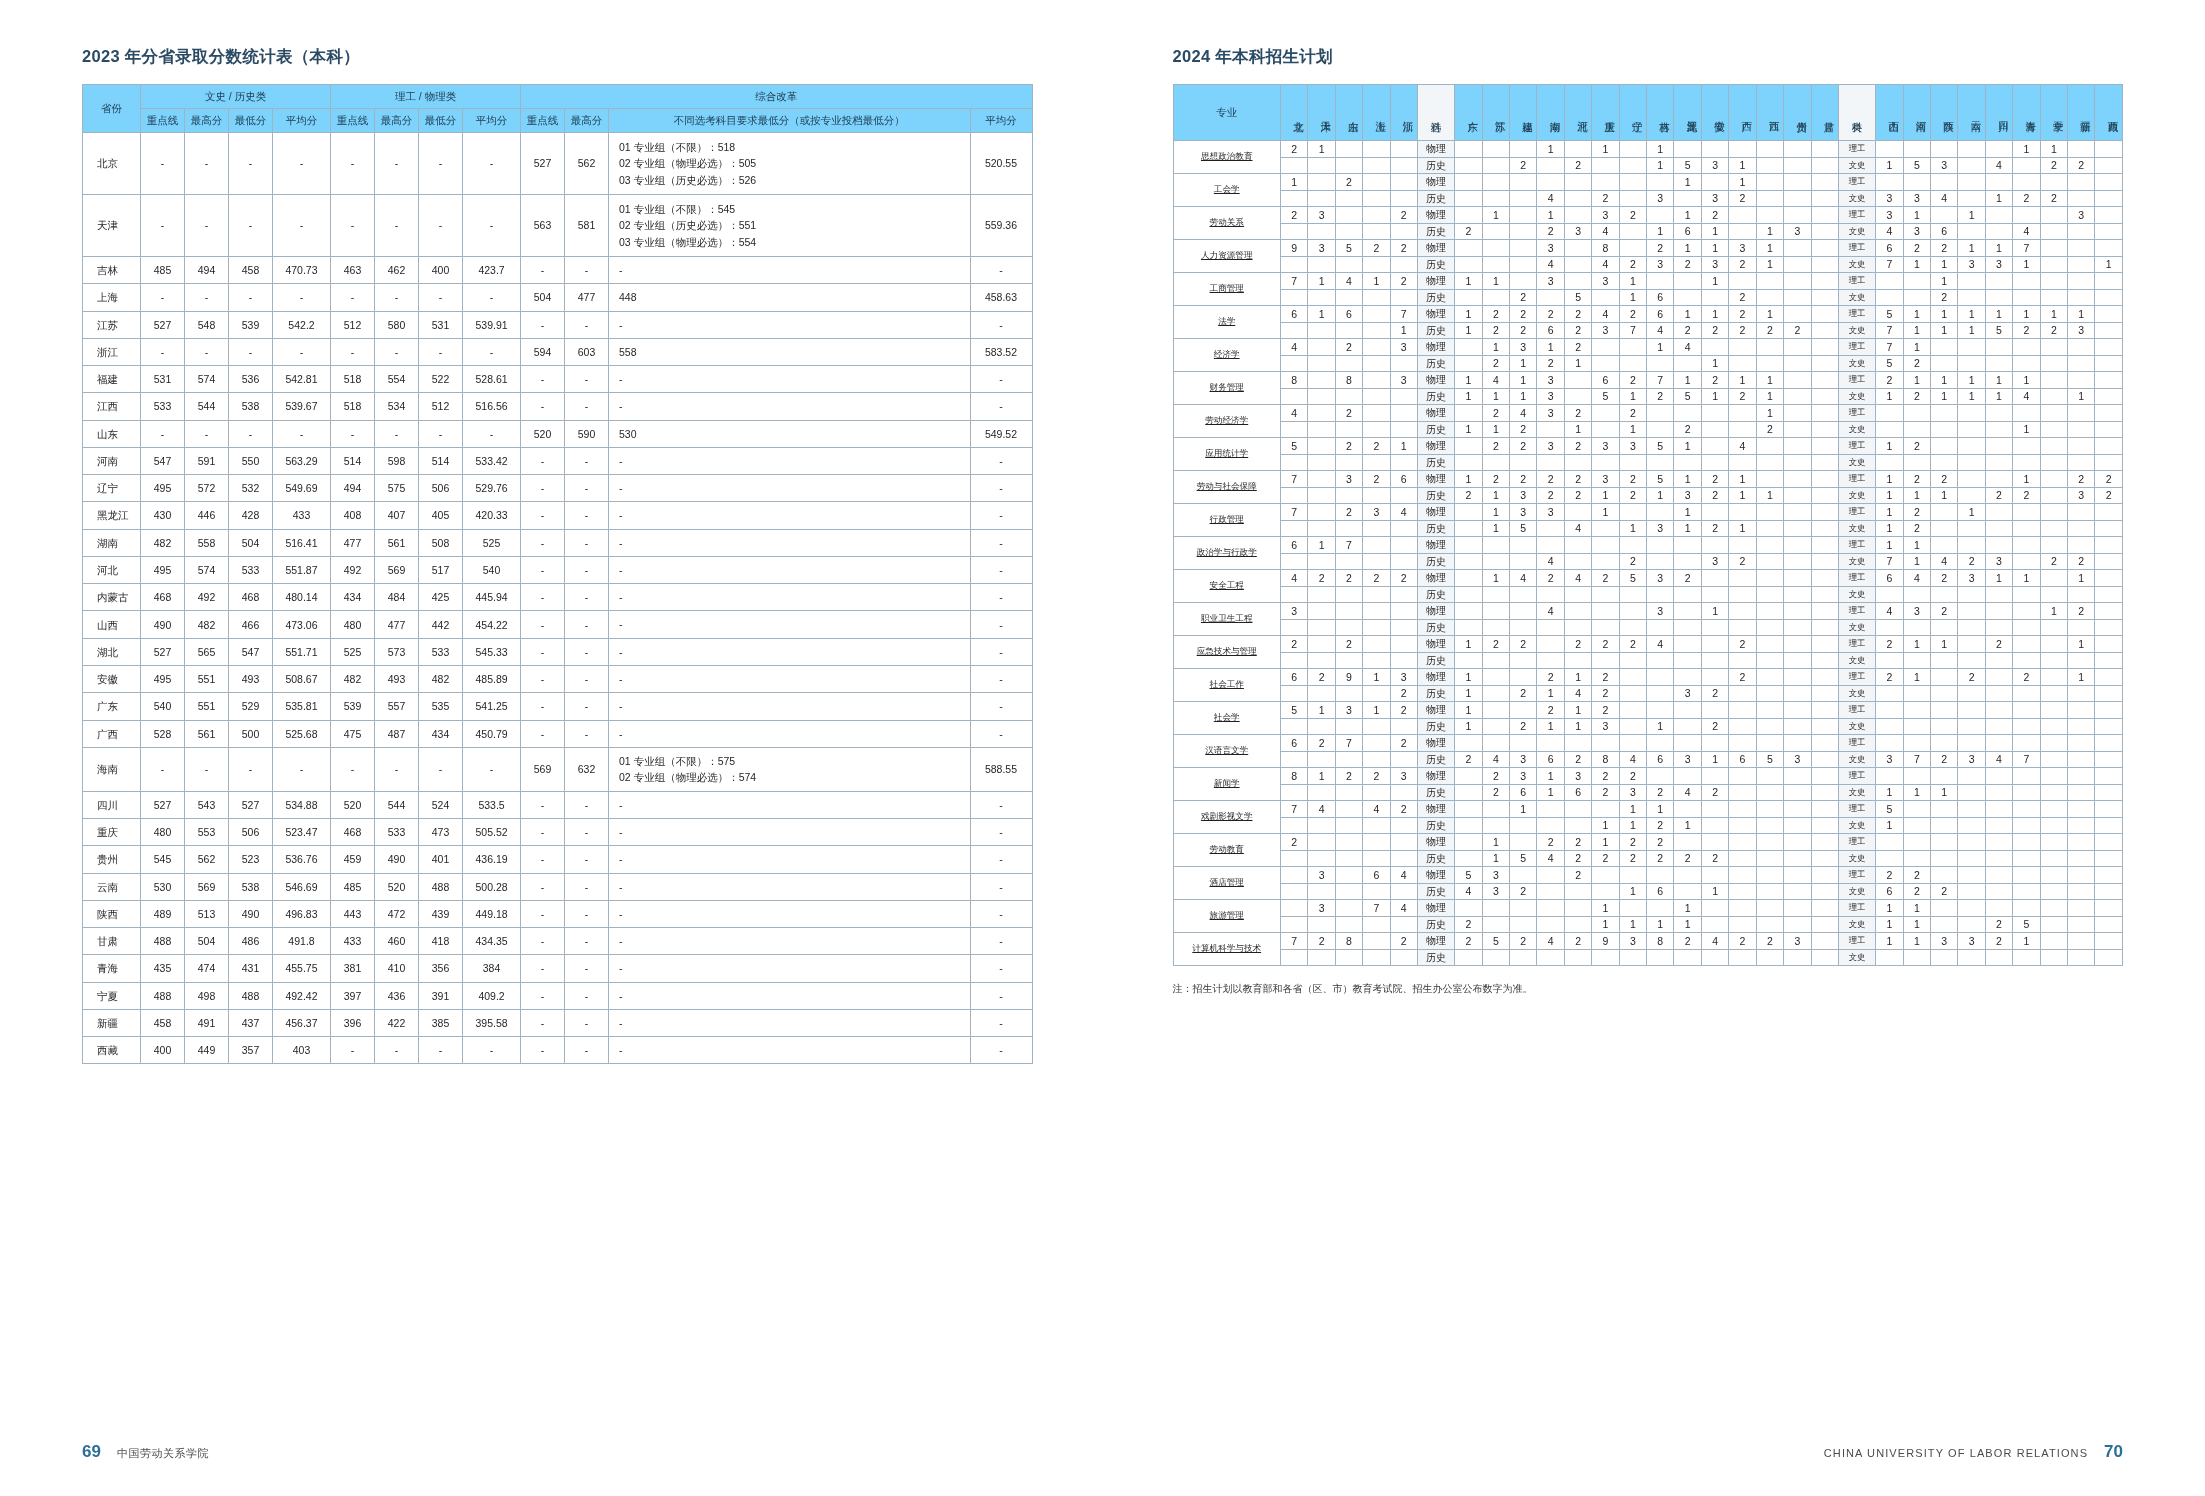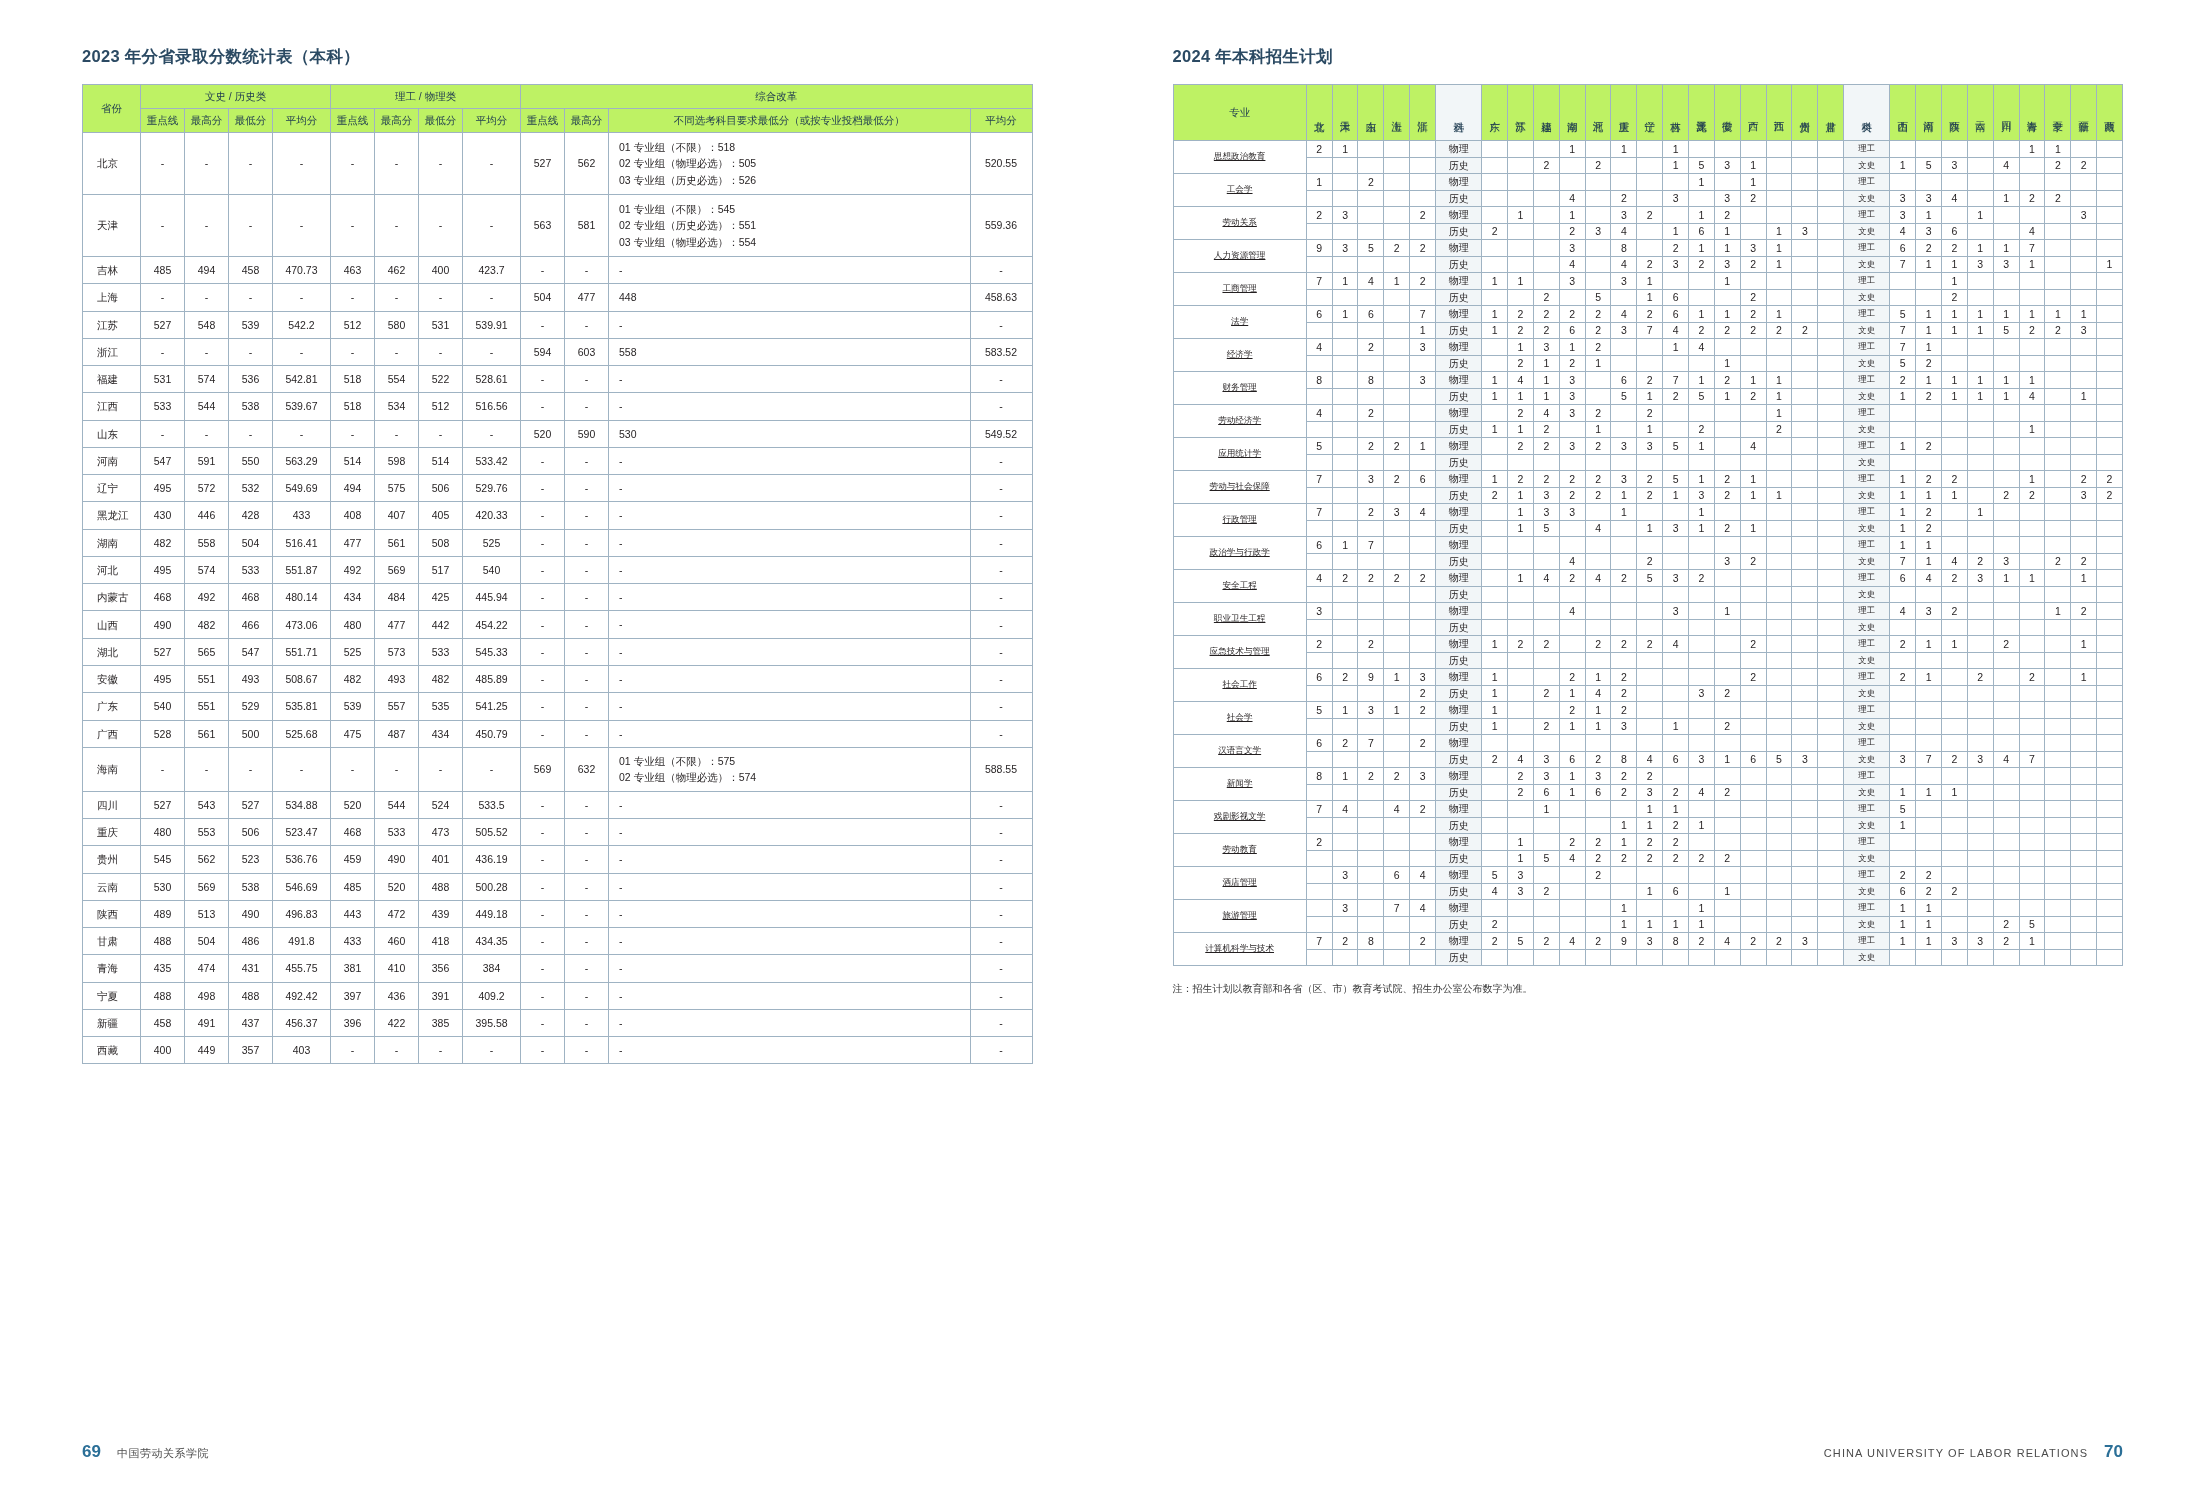--- a/index.html
+++ b/index.html
@@ -32,21 +32,21 @@
   table.grid th, table.grid td {
     border: 1px solid #9fb3c3;
     text-align: center;
     vertical-align: middle;
     font-size: 10.5px;
     color: #231f20;
     padding: 0;
     line-height: 1.35;
   }
   table.grid thead th {
-    background: #bef264;
+    background: #7dd3fc;
     font-weight: normal;
     font-size: 10.5px;
     color: #1d3a4f;
   }
   
   .t-left td { height: 25px; }
   .t-left thead th { height: 24px; }
   .t-left td.prov { text-align: left; padding-left: 14px; }
   .t-left td.note {
     text-align: left;
@@ -60,21 +60,21 @@
   
   .t-right th, .t-right td {
     font-size: 8.4px;
     height: 16.5px;
     border: 1px solid #9fb3c3;
   }
   .t-right thead th {
     background: #e7edf1;
     height: 56px;
     font-size: 8.4px;
-    padding: 1px;
+    padding: 12px;
   }
   .t-right thead th.vert {
     width: 19px;
   }
   .t-right thead th.vert span {
     display: block;
     writing-mode: vertical-rl;
     text-orientation: upright;
     margin: 0 auto;
     letter-spacing: 0px;

